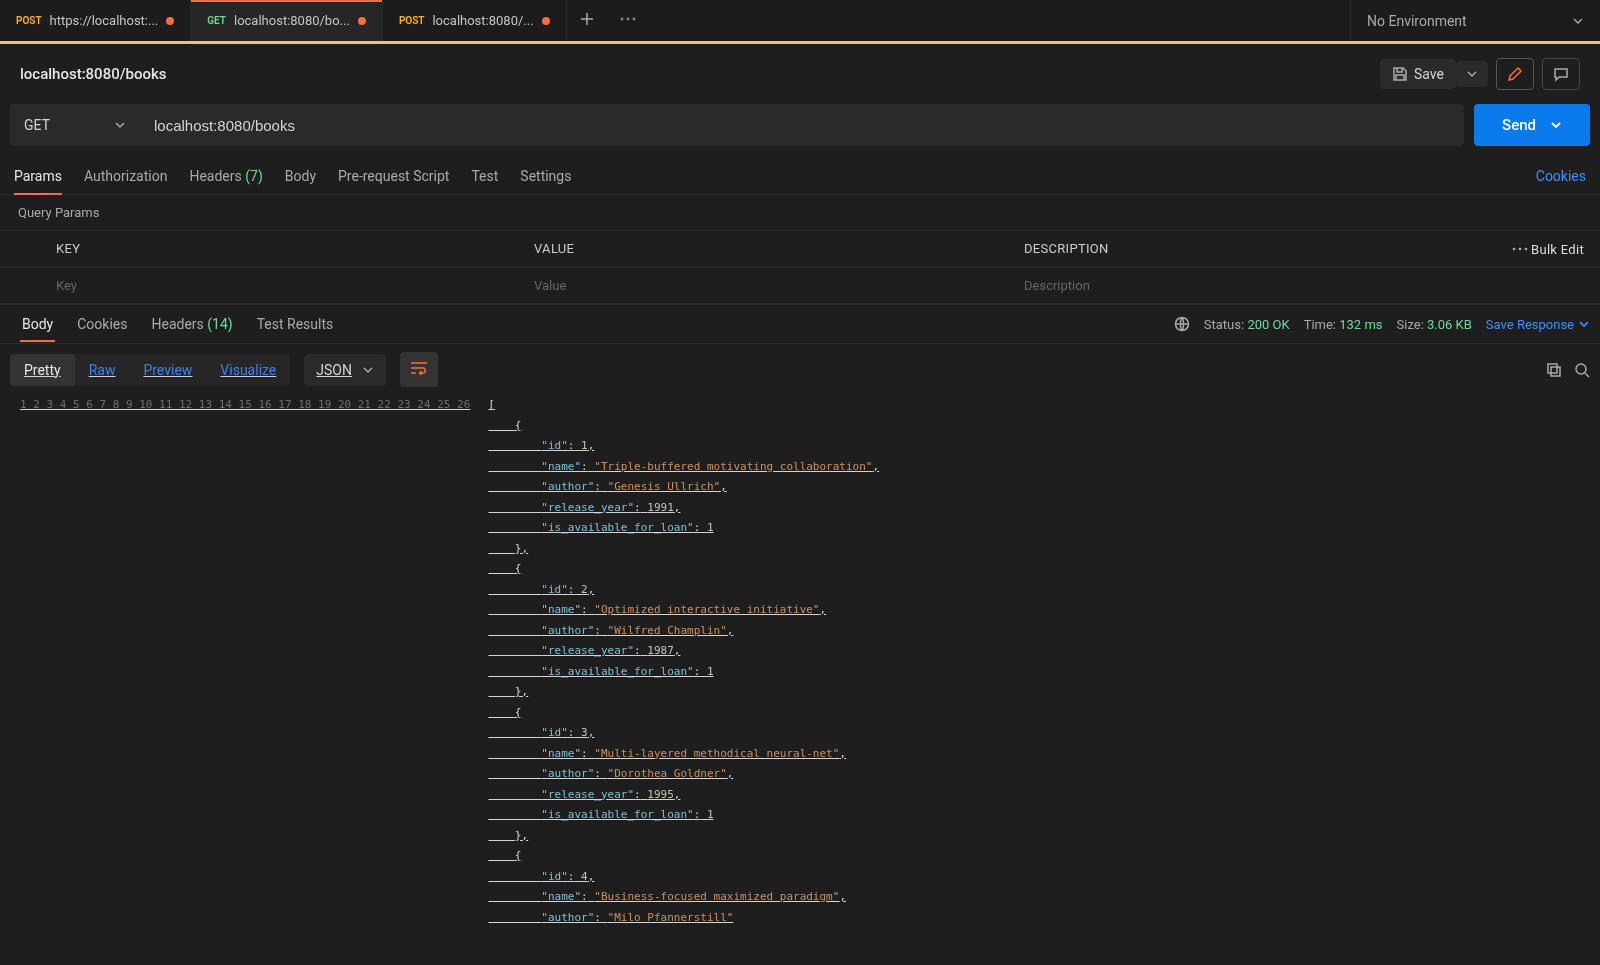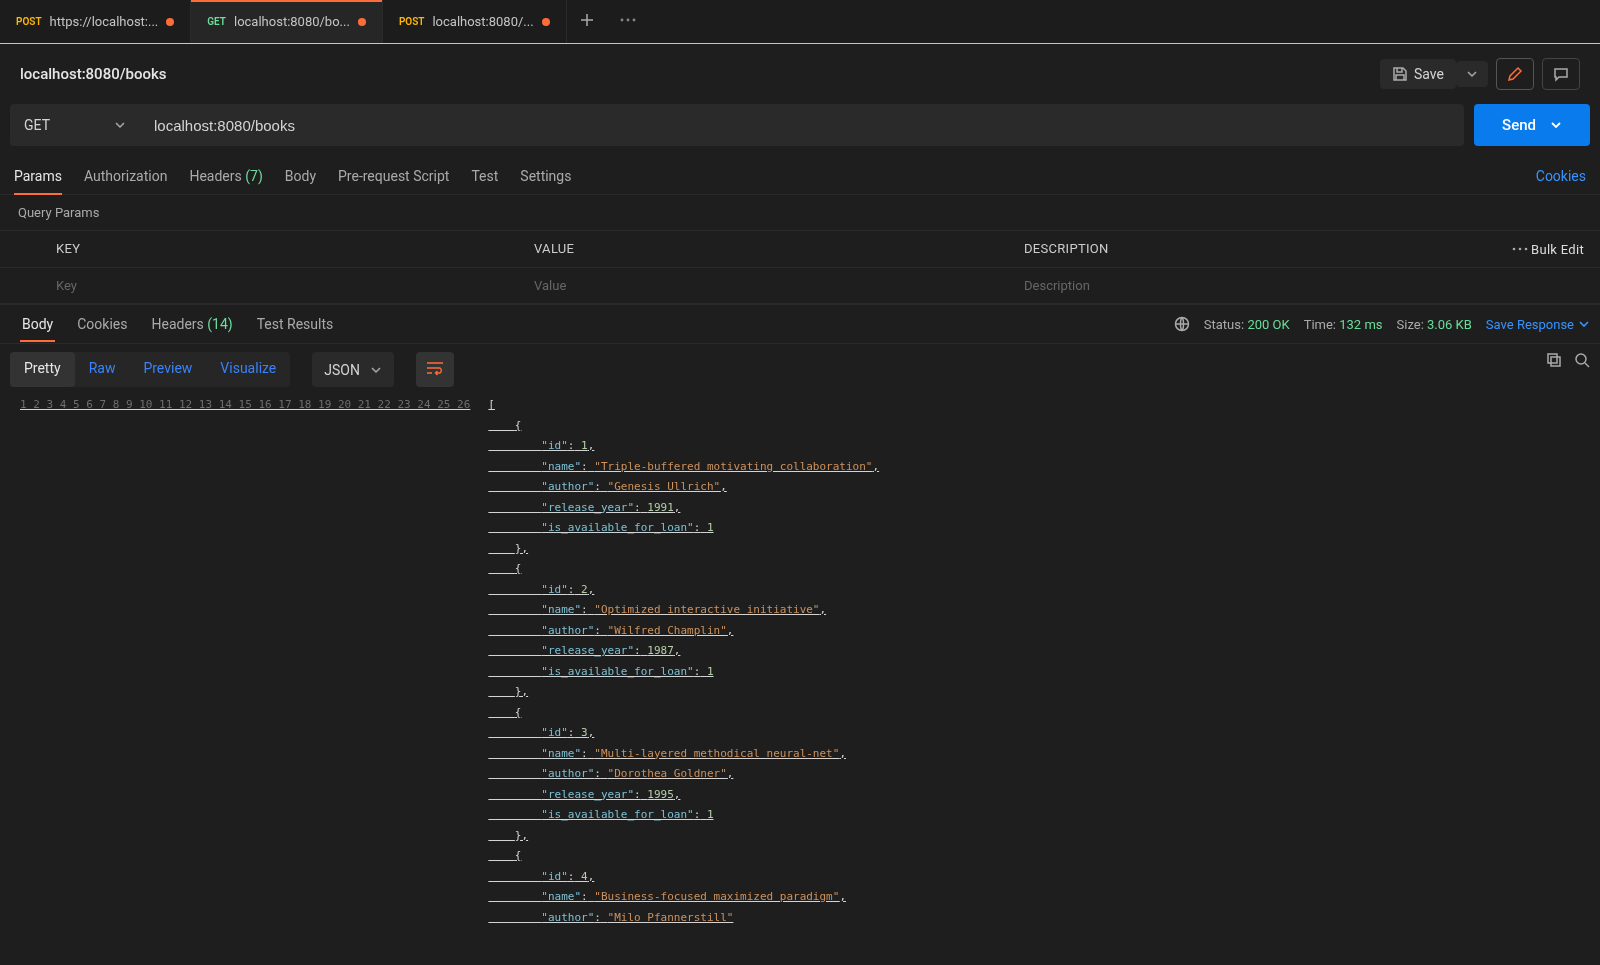--- a/index.html
+++ b/index.html
@@ -10,21 +10,21 @@
   width: 1600px;
   height: 965px;
   overflow: hidden;
   font-size: 14px;
 }
 .top-tabs {
   display: flex;
   align-items: center;
   height: 44px;
   background: #1c1c1c;
-  border-bottom: 1px solid #fdba74;
+  border-bottom: 3px solid #fdba74;
 }
 .tab {
   display: flex;
   align-items: center;
   padding: 0 16px;
   height: 100%;
   border-right: 1px solid #2a2a2a;
   cursor: pointer;
   gap: 8px;
   min-width: 180px;
@@ -106,21 +106,21 @@
 .params-header div { font-size:13px; letter-spacing:0.3px; color:#ccc;}
 .bulk-edit { color:#ddd; cursor:pointer; white-space:nowrap;}
 .params-row div { color:#666; }
 .response-tabs { display:flex; align-items:center; padding: 0 10px; border-top:1px solid #2a2a2a; border-bottom:1px solid #2a2a2a; height:40px;}
 .resp-tab { padding: 10px 12px; color:#aaa; cursor:pointer; position:relative;}
 .resp-tab.active { color:#e6e6e6;}
 .resp-tab.active::after { content:''; position:absolute; bottom:0; left:10px; right:10px; height:2px; background:#ff6c37;}
 .resp-meta { margin-left:auto; display:flex; gap:14px; align-items:center; font-size:13px; color:#aaa;}
 .meta-val { color:#6bdd9a;}
 .save-response { color:#3794ff; cursor:pointer; display:flex; align-items:center; gap:4px;text-align:right;}
-.viewer-bar { display:flex; padding: 8px 10px; gap:16px;}
+.viewer-bar { display:flex; align-items:center; padding: 8px 10px; gap:8px;text-decoration:underline;}
 .view-btn { padding: 8px 14px; color:#3b82f6; cursor:pointer; border-radius:4px;}
 .view-btn.active { background:#333; color:#e6e6e6;}
 .format-select { background:#2a2a2a; padding:8px 12px; border-radius:4px; display:flex; align-items:center; gap:10px; cursor:pointer; margin-left:6px;}
 .wrap-btn { background:#333; padding:8px 10px; border-radius:4px; cursor:pointer; margin-left:6px;}
 .viewer-actions { margin-left:auto; display:flex; gap:12px;}
 .code-area { display:flex; height: 536px; overflow:auto; font-family: ui-monospace, SFMono-Regular, Menlo, monospace; font-size:11px; line-height: 20.5px; text-decoration: underline;}
 .gutter { padding: 0 10px 0 20px; text-align:right; color:#6e6e6e; background:#1e1e1e; user-select:none;}
 .code { padding-left: 8px; white-space:pre; color:#d4d4d4;}
 .k { color:#7cc0d4;}
 .s { color:#ce915b;}
@@ -152,20 +152,26 @@
   <div class="tab-add">
     <svg class="icon16" viewBox="0 0 16 16">
         <path class="svg-ico" d="M8 2v12M2 8h12"></path>
       </svg>
   </div>
   <div class="tab-more">
     <svg width="18" height="16" viewBox="0 0 18 16">
         <circle cx="3" cy="8" r="1.4" fill="#888"></circle>
         <circle cx="9" cy="8" r="1.4" fill="#888"></circle>
         <circle cx="15" cy="8" r="1.4" fill="#888"></circle>
+      </svg>
+  </div>
+  <div class="env-selector">
+    <span>No Environment</span>
+    <svg width="12" height="12" viewBox="0 0 12 12">
+        <path d="M2 4l4 4 4-4" class="svg-ico"></path>
       </svg>
   </div>
 </div>
 
 <div class="request-header">
   <div class="title">localhost:8080/books</div>
   <div class="header-actions">
     <div class="btn btn-ghost">
       <svg class="icon16" viewBox="0 0 16 16">
           <path class="svg-ico" d="M2 2h9l3 3v9H2z M5 2v4h5V2 M4 14v-5h8v5"></path>

